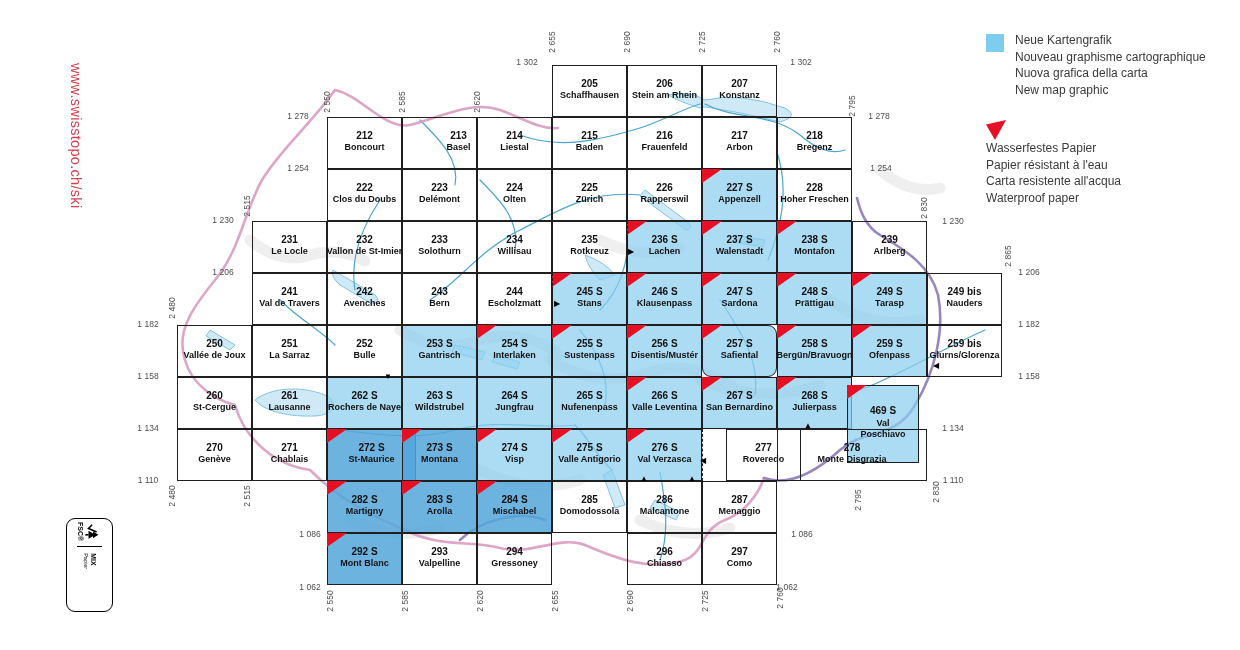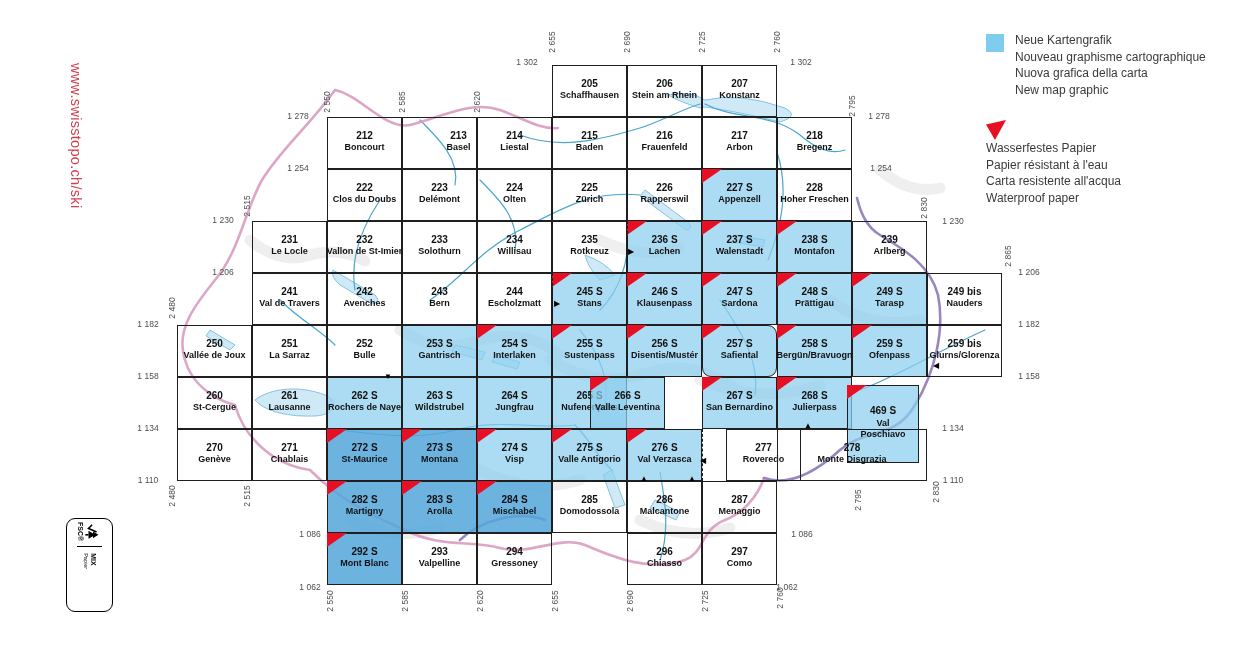--- a/index.html
+++ b/index.html
@@ -439,21 +439,21 @@
         <div class="num">264 S</div>
         <div class="nm">Jungfrau</div>
       </div>
     </div>
     <div class="cell blue" style="left: 552px; top: 377px; width: 75px; height: 52px;">
       <div class="lbl">
         <div class="num">265 S</div>
         <div class="nm">Nufenenpass</div>
       </div>
     </div>
-    <div class="cell blue" style="left: 590px; top: 377px; width: 75px; height: 52px;">
+    <div class="cell blue" style="left: 627px; top: 377px; width: 75px; height: 52px;">
       <span class="tri"></span>
       <div class="lbl">
         <div class="num">266 S</div>
         <div class="nm">Valle Leventina</div>
       </div>
     </div>
     <div class="cell blue" style="left: 702px; top: 377px; width: 75px; height: 52px;">
       <span class="tri"></span>
       <div class="lbl">
         <div class="num">267 S</div>
@@ -480,21 +480,21 @@
         <div class="num">270</div>
         <div class="nm">Genève</div>
       </div>
     </div>
     <div class="cell" style="left: 252px; top: 429px; width: 75px; height: 52px;">
       <div class="lbl">
         <div class="num">271</div>
         <div class="nm">Chablais</div>
       </div>
     </div>
-    <div class="cell dark" style="left: 327px; top: 429px; width: 75px; height: 52px;">
+    <div class="cell dark" style="left: 327px; top: 429px; width: 89px; height: 52px;">
       <span class="tri"></span>
       <div class="lbl">
         <div class="num">272 S</div>
         <div class="nm">St-Maurice</div>
       </div>
     </div>
     <div class="cell dark" style="left: 402px; top: 429px; width: 75px; height: 52px;">
       <span class="tri"></span>
       <div class="lbl">
         <div class="num">273 S</div>

